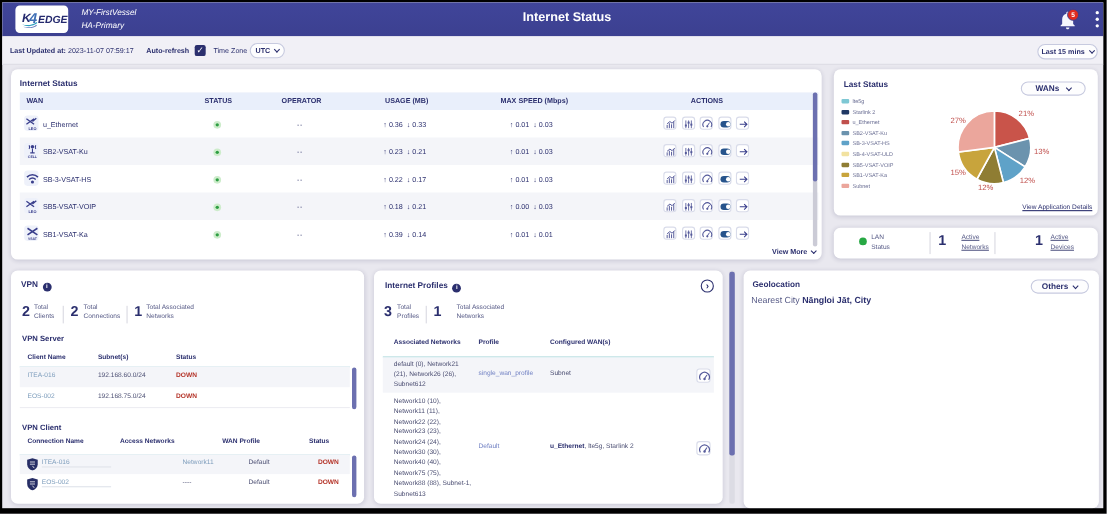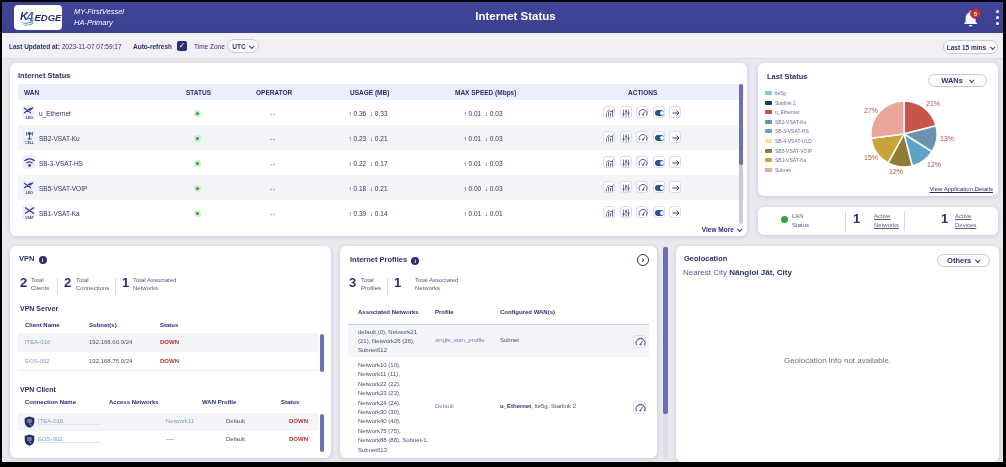--- a/index.html
+++ b/index.html
@@ -385,15 +385,14 @@
         </span>
     </div>
   </div>
   <div style="position:absolute; left:661px; top:244px; width:5px; height:212px; background:#dcdce4; border-radius:2px;"></div>
   <div style="position:absolute; left:661px; top:245px; width:5px; height:167px; background:#6c70b0; border-radius:2px;"></div>
 
   <div class="card geo-card">
     <div class="ctitle" style="left:8px; top:8px;">Geolocation</div>
     <span class="pill" style="left:261px; top:8px; width:53px; height:13px; line-height:12px; position:absolute; font-size:7.5px;">Others &nbsp;<span class="chev"></span></span>
     <div style="position:absolute; left:7px; top:22px; font-size:8px; color:#565a86;">Nearest City <b style="color:#2b2f6e;">Nāngloi Jāt, City</b></div>
-    <div style="position:absolute; left:0; top:110px; width:100%; text-align:center; font-size:8px; color:#6f7070;">Geolocation info not available.</div>
   </div>
 </div>
 
 </body></html>

